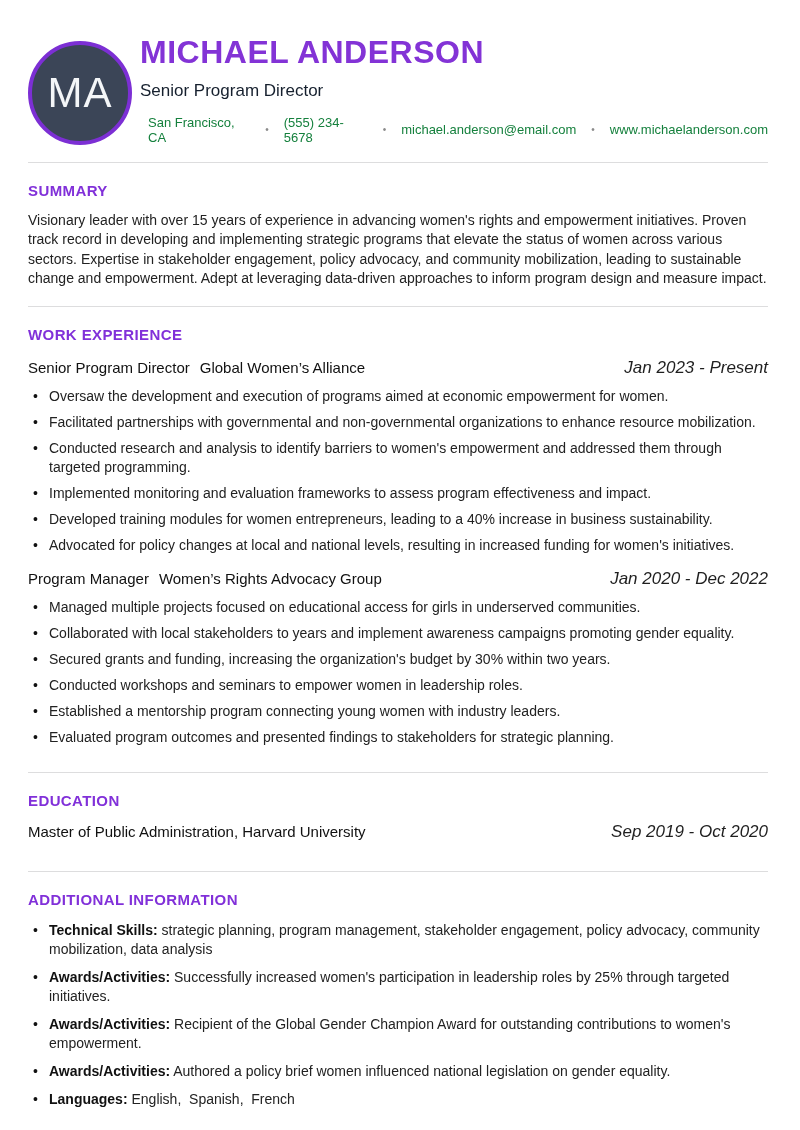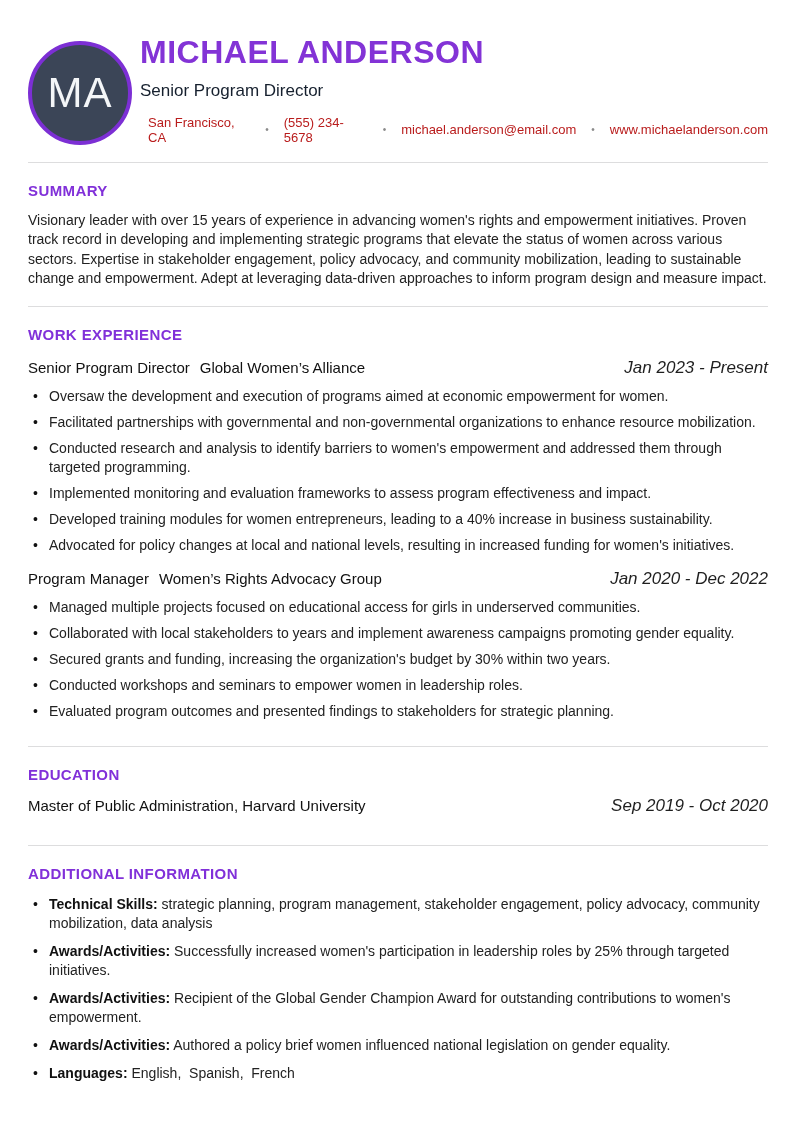--- a/index.html
+++ b/index.html
@@ -19,21 +19,21 @@
     display: flex; align-items: center; justify-content: center;
     flex: 0 0 auto;
   }
   .avatar span { color: #f4f6f8; font-size: 42px; font-weight: 500; letter-spacing: 1px; }
   .head-text { padding-top: 6px; }
   h1 {
     font-size: 32px; font-weight: 700; color: #8333d6;
     letter-spacing: 0.5px; line-height: 1.05;
   }
   .prof-title { margin-top: 11px; font-size: 17px; font-weight: 500; color: #16202e; }
-  .contact-row { margin-top: 14px; margin-left: 8px; font-size: 13px; color: #b91c1c; display: flex; align-items: center; }
+  .contact-row { margin-top: 14px; margin-left: 8px; font-size: 13px; color: #15803d; display: flex; align-items: center; }
   .dot { color: #8a8a8a; font-size: 10px; margin: 0 15px; }
   .dot::before { content: "•"; }
 
   
   .divider { border: none; border-top: 1px solid #ddddde; height: 0; }
   .d1 { margin-top: 17px; }
   .d2 { margin-top: 17px; }
   .d3 { margin-top: 25px; }
   .d4 { margin-top: 29px; }
   h2 {
@@ -117,20 +117,21 @@
         <div class="entry-title">
           <span>Program Manager</span><span class="company">Women’s Rights Advocacy Group</span>
         </div>
         <span class="dates">Jan 2020 - Dec 2022</span>
       </div>
       <ul>
         <li>Managed multiple projects focused on educational access for girls in underserved communities.</li>
         <li>Collaborated with local stakeholders to years and implement awareness campaigns promoting gender equality.</li>
         <li>Secured grants and funding, increasing the organization's budget by 30% within two years.</li>
         <li>Conducted workshops and seminars to empower women in leadership roles.</li>
+        <li>Established a mentorship program connecting young women with industry leaders.</li>
         <li>Evaluated program outcomes and presented findings to stakeholders for strategic planning.</li>
       </ul>
     </div>
   </section>
 
   <hr class="divider d3">
 
   <section>
     <h2>EDUCATION</h2>
     <div class="entry-head edu-head">

